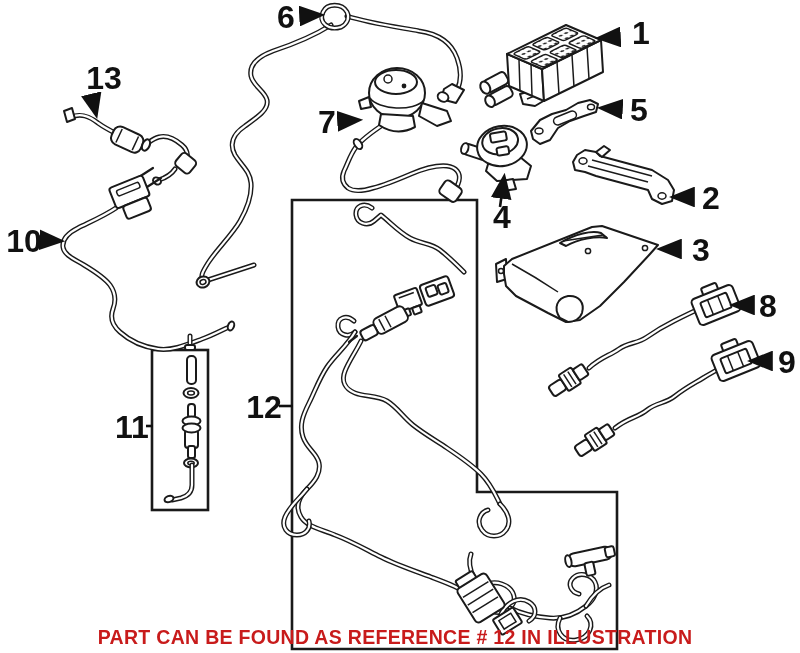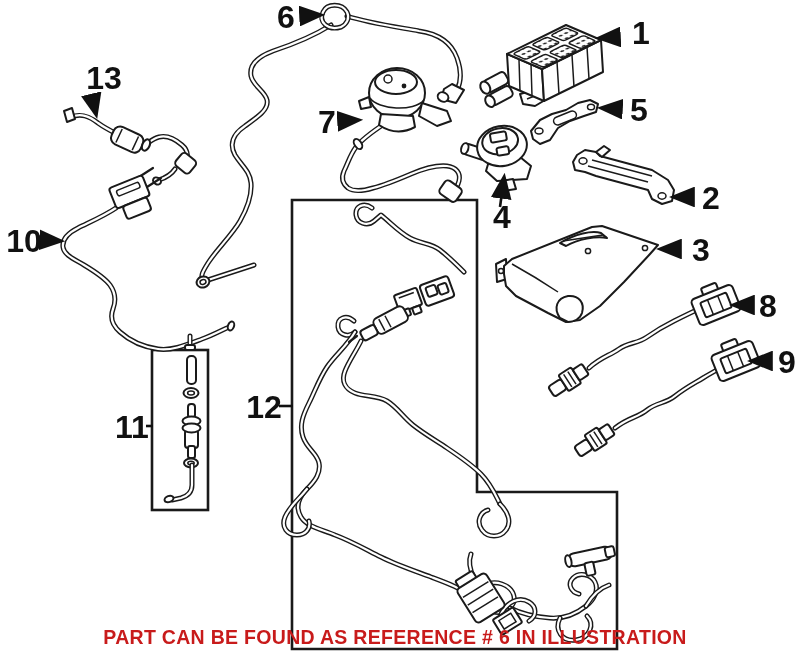--- a/index.html
+++ b/index.html
@@ -354,14 +354,14 @@
     <text class="callout" x="327" y="133">7</text>
     <text class="callout" x="768" y="317">8</text>
     <text class="callout" x="787" y="373">9</text>
     <text class="callout" x="24" y="252">10</text>
     <text class="callout" x="132" y="438">11</text>
     <text class="callout" x="264" y="418">12</text>
     <text class="callout" x="104" y="89">13</text>
   </g>
 </svg>
 
-<div class="notice">PART CAN BE FOUND AS REFERENCE # 6 IN ILLUSTRATION</div>
+<div class="notice">PART CAN BE FOUND AS REFERENCE # 12 IN ILLUSTRATION</div>
 </div>
 
 </body></html>

